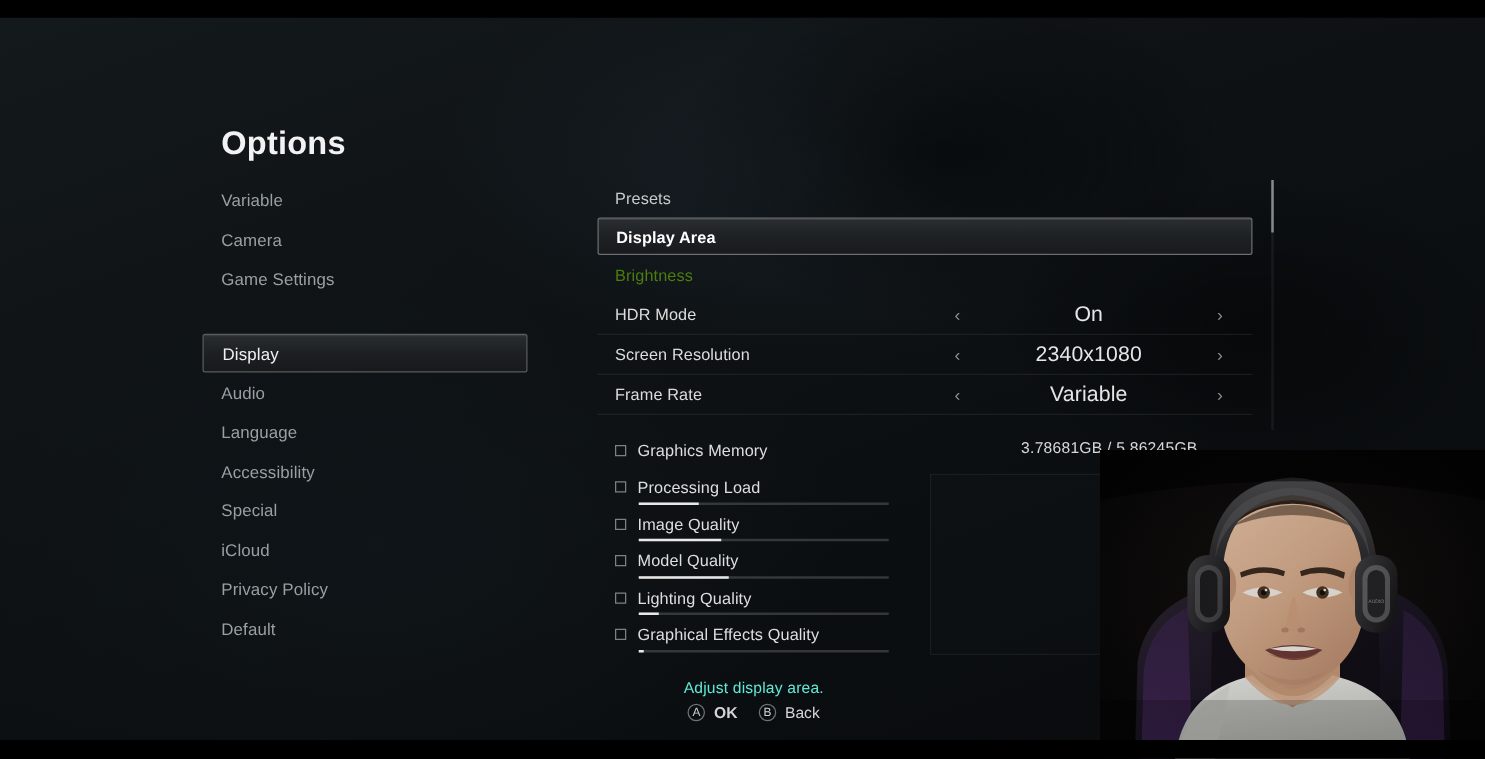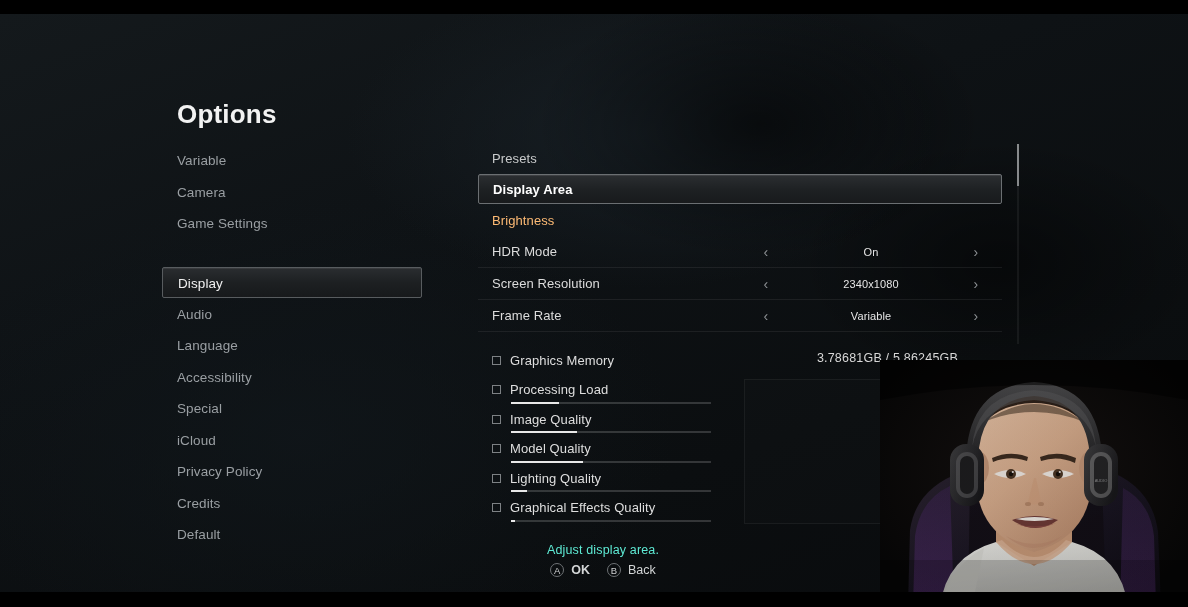--- a/index.html
+++ b/index.html
@@ -71,21 +71,21 @@
     position:relative;
     height:32px;
     display:flex; align-items:center;
     padding:0 14px;
     font-size:13px; color:#dcdcdc;
     letter-spacing:0.1px;
   }
   .srow .slabel { flex:0 0 auto; }
   .srow.has-divider { border-bottom:1px solid rgba(255,255,255,0.07); }
   .srow.plain { color:#c8cacb; }
-  .srow.disabled { color:#fdba74; }
+  .srow.disabled { color:#4d7c0f; }
   .srow.selected {
     background:linear-gradient(180deg, #2b2e31 0%, #1e2123 52%, #181a1c 100%);
     border:1px solid #6b6f72;
     border-radius:2px;
     color:#ffffff;
     font-weight:bold;
     height:30px;
     box-shadow:inset 0 1px 0 rgba(255,255,255,0.09);
   }
   .srow.value-row { justify-content:center; }
@@ -93,21 +93,21 @@
   .stepper {
     display:flex; align-items:center;
     width:222px; justify-content:space-between;
     margin-right:6px;
   }
   .chev {
     width:12px; text-align:center;
     color:#8e9295; font-size:14px; line-height:1;
     user-select:none;
   }
-  .sval { flex:1 1 auto; text-align:center; color:#e6e6e6; font-size:11px; }
+  .sval { flex:1 1 auto; text-align:center; color:#e6e6e6; font-size:17px; }
 
   
   #panel-scrollbar {
     position:absolute; left:1017px; top:144px;
     width:2px; height:200px;
     background:rgba(255,255,255,0.06);
     z-index:11;
   }
   #panel-scrollbar .thumb {
     position:absolute; left:0; top:0;
@@ -181,21 +181,20 @@
       <div class="side-item"><span>Variable</span></div>
       <div class="side-item"><span>Camera</span></div>
       <div class="side-item"><span>Game Settings</span></div>
       <div class="side-item selected"><span>Display</span></div>
       <div class="side-item"><span>Audio</span></div>
       <div class="side-item"><span>Language</span></div>
       <div class="side-item"><span>Accessibility</span></div>
       <div class="side-item"><span>Special</span></div>
       <div class="side-item"><span>iCloud</span></div>
       <div class="side-item"><span>Privacy Policy</span></div>
-      <div class="side-item"><span>Credits</span></div>
       <div class="side-item"><span>Default</span></div>
     </nav>
 
   <section id="settings-panel">
       <div class="srow plain">
         <span class="slabel">Presets</span>
       </div>
       <div class="srow selected">
         <span class="slabel">Display Area</span>
       </div>

